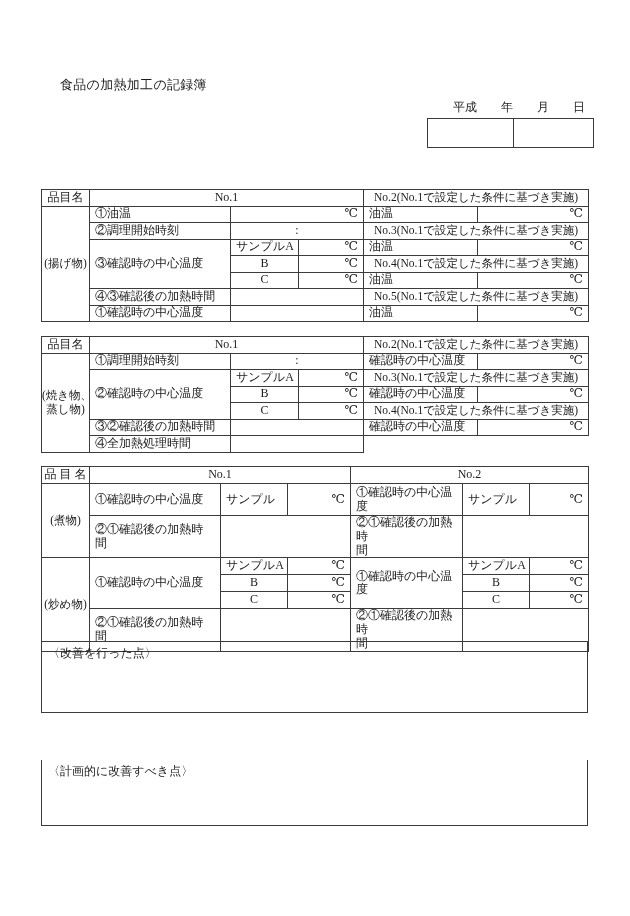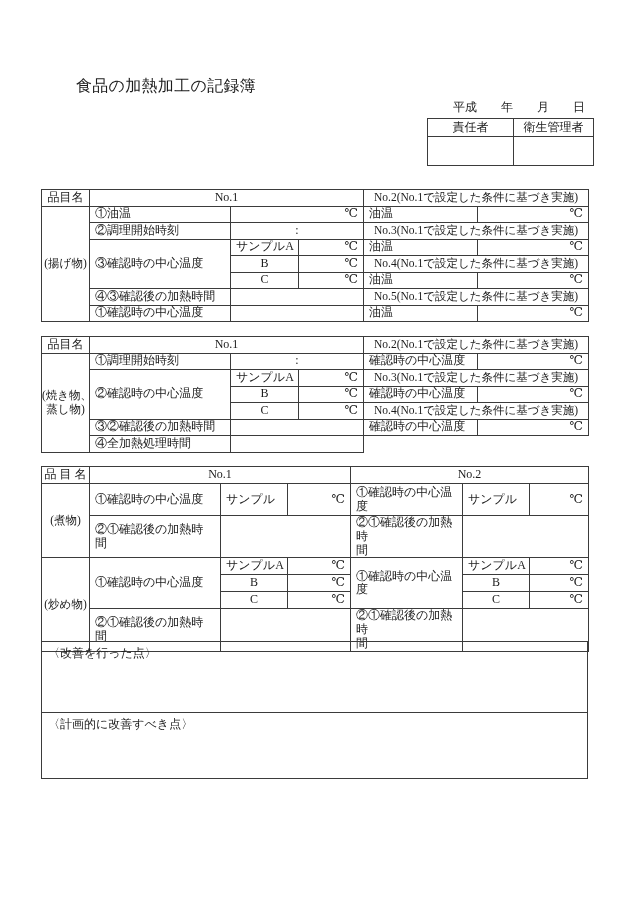--- a/index.html
+++ b/index.html
@@ -1,63 +1,59 @@
 <!DOCTYPE html>
 <html><head>
 <meta charset="utf-8">
 <style>
   html,body{margin:0;padding:0;background:#ffffff;}
   .page{
     position:relative;width:630px;height:916px;background:#ffffff;
     font-family:"Liberation Serif","DejaVu Serif",serif;color:#1b1b1b;
     overflow:hidden;
   }
-  .title{position:absolute;left:76px;top:76px;font-size:16px;letter-spacing:.3px;}
+  .title{position:absolute;left:60px;top:76px;font-size:13px;letter-spacing:.3px;}
   .dateline{position:absolute;left:290px;top:99px;width:295px;text-align:right;font-size:12px;}
   table{border-collapse:collapse;table-layout:fixed;}
   td{border:1px solid #3b3b3b;font-size:12px;line-height:1.15;padding:0 3px;vertical-align:middle;}
   .signoff{position:absolute;left:427px;top:118px;}
   .signoff td{text-align:center;}
   .ft{position:absolute;left:41px;width:547px;}
   .t1{top:189px;}
   .t2{top:336px;}
   .t3{top:466px;}
   .t1 tr,.t2 tr{height:16.5px;}
   .ac{text-align:center;}
   .al{text-align:left;padding-left:5px;}
   .ar{text-align:right;padding-right:5px;}
   .cat{font-size:11.5px;padding:0;white-space:pre;text-align:center;}
   .based{font-size:11.5px;white-space:nowrap;text-align:center;padding:0 1px;}
   .wrap{white-space:pre-line;}
   .nob{border:none;}
   .notes{position:absolute;left:41px;top:641px;width:547px;}
   .note-sec{box-sizing:border-box;border:1px solid #3b3b3b;font-size:12px;padding:3px 6px;}
-  .note-sec.second{border-top:none;}
+  .note-sec.second{border-top:none;margin-top:47px;}
   .sec1{height:72px;}
   .sec2{height:66px;}
 </style>
 </head>
 <body>
 
 <div class="page">
 
   <div class="title">食品の加熱加工の記録簿</div>
 
   <div class="dateline">平成　　年　　月　　日</div>
 
   <table class="signoff">
     <colgroup>
         <col style="width:86px">
         <col style="width:80px">
       </colgroup>
     <tbody>
-        <tr style="height:18px">
-      <td>責任者</td>
-      <td>衛生管理者</td>
-    </tr>
     <tr style="height:29px">
       <td></td>
       <td></td>
     </tr>
   </tbody>
     </table>
 
   <table class="ft t1">
     <colgroup>
         <col style="width:48px">

